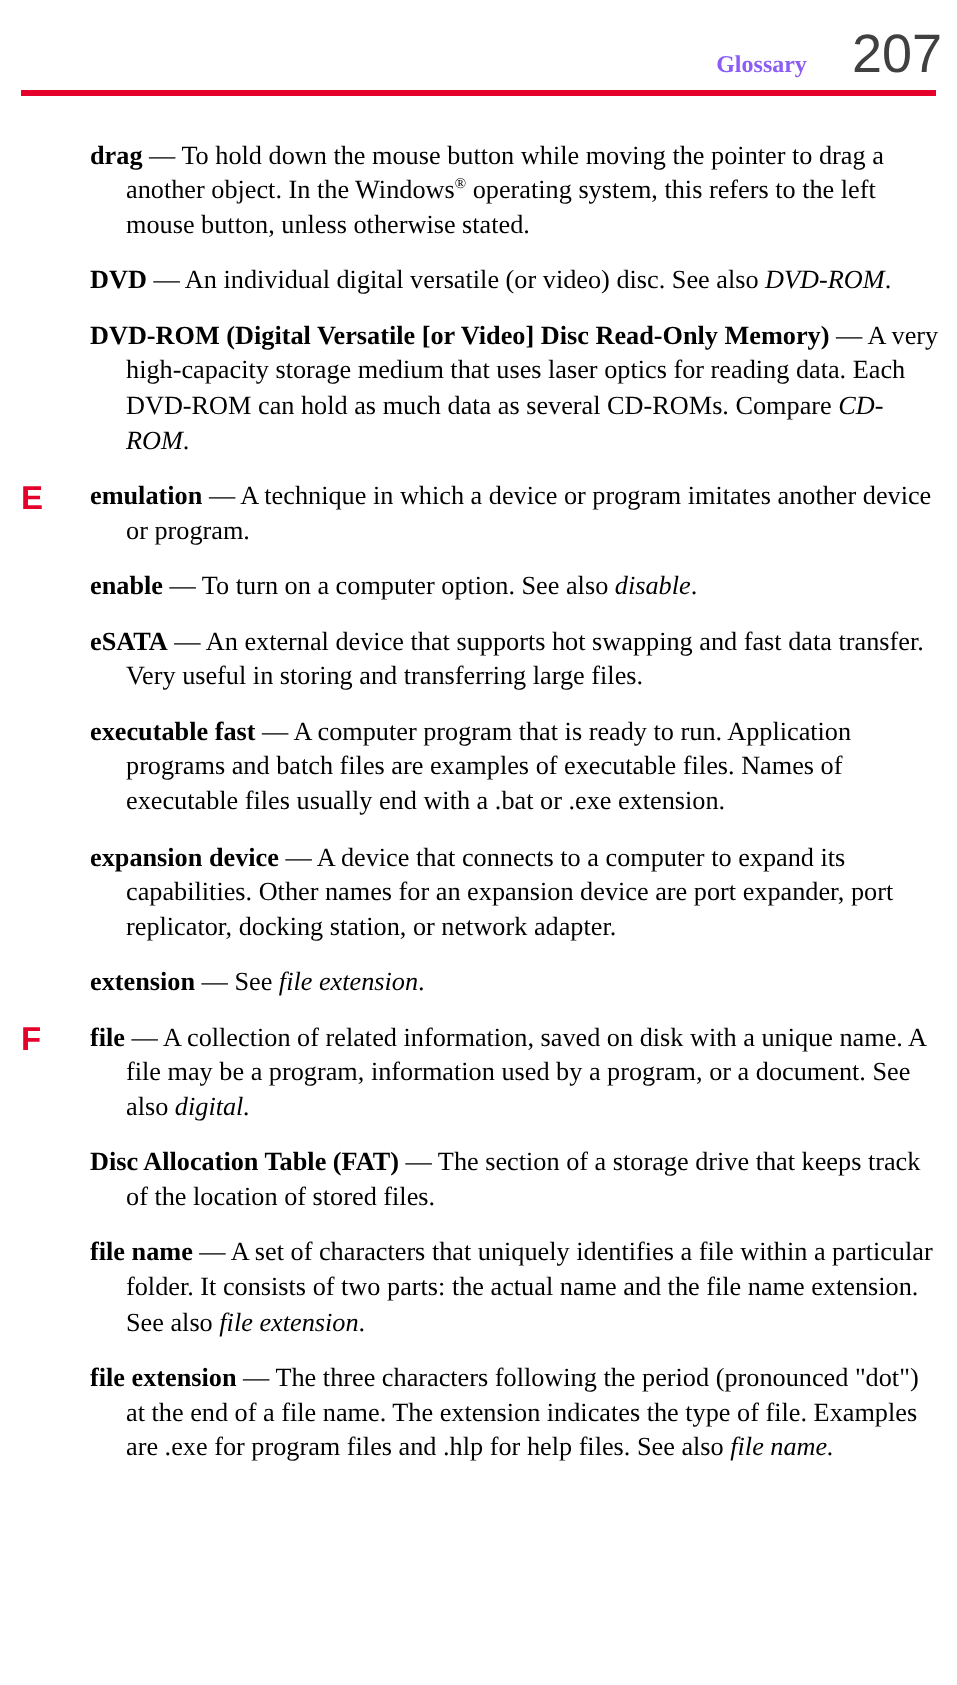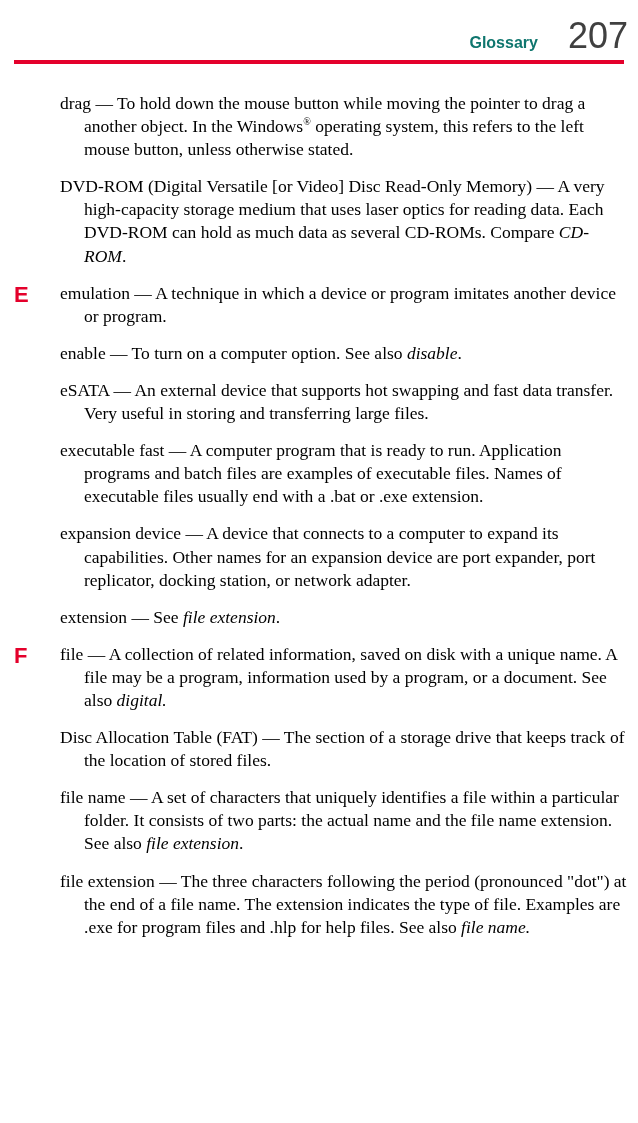--- a/index.html
+++ b/index.html
@@ -11,24 +11,24 @@
       color: #000;
     }
     .header {
       display: flex;
       justify-content: flex-end;
       align-items: baseline;
       padding: 18px 10px 6px 0;
       gap: 30px;
     }
     .header-title {
-      color: #0f766e;
+      color: #8b5cf6;
       font-weight: bold;
       font-size: 16px;
-      font-family: Liberation Sans, sans-serif;
+      font-family: Liberation Serif, serif;
     }
     .page-number {
       color: #404040;
       font-size: 36px;
       font-weight: 300;
       font-family: Arial, sans-serif;
       line-height: 1;
     }
     .divider {
       height: 4px;
@@ -53,21 +53,21 @@
       line-height: 1.2;
     }
     .entry-body {
       flex: 1;
       font-size: 17.5px;
       line-height: 1.32;
       padding-left: 24px;
       text-indent: -24px;
     }
     .term {
-      font-weight: normal;
+      font-weight: bold;
     }
     .italic {
       font-style: italic;
     }
     sup.reg {
       font-size: 10px;
       vertical-align: super;
     }
   </style>
 </head>
@@ -80,20 +80,24 @@
 <div class="divider"></div>
 
 <div class="content">
 
   <div class="entry">
     <div class="letter-marker"></div>
     <div class="entry-body"><span class="term">drag</span><span> — </span><span>To hold down the mouse button while moving the pointer to drag a another object. In the Windows</span><sup class="reg">®</sup><span> operating system, this refers to the left mouse button, unless otherwise stated.</span></div>
   </div>
 
 
+  <div class="entry">
+    <div class="letter-marker"></div>
+    <div class="entry-body"><span class="term">DVD</span><span> — </span><span>An individual digital versatile (or video) disc. See also </span><span class="italic">DVD-ROM</span><span>.</span></div>
+  </div>
 
   <div class="entry">
     <div class="letter-marker"></div>
     <div class="entry-body"><span class="term">DVD-ROM (Digital Versatile [or Video] Disc Read-Only Memory)</span><span> — </span><span>A very high-capacity storage medium that uses laser optics for reading data. Each DVD-ROM can hold as much data as several CD-ROMs. Compare </span><span class="italic">CD-ROM</span><span>.</span></div>
   </div>
 
   <div class="entry">
     <div class="letter-marker">E</div>
     <div class="entry-body"><span class="term">emulation</span><span> — </span><span>A technique in which a device or program imitates another device or program.</span></div>
   </div>

